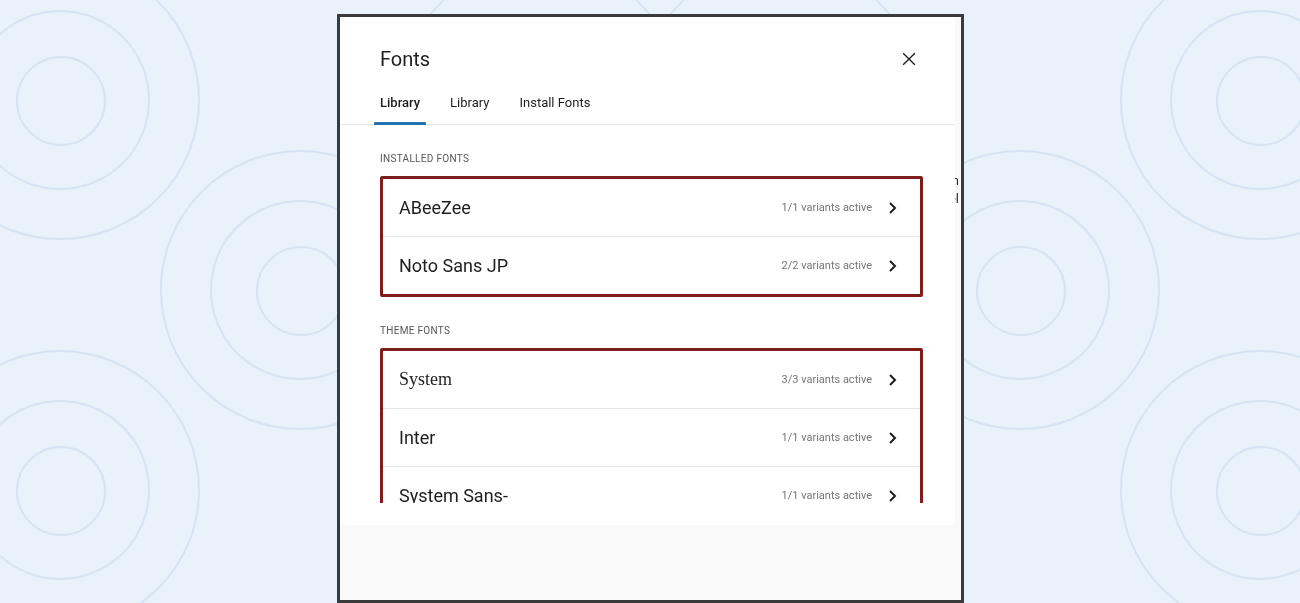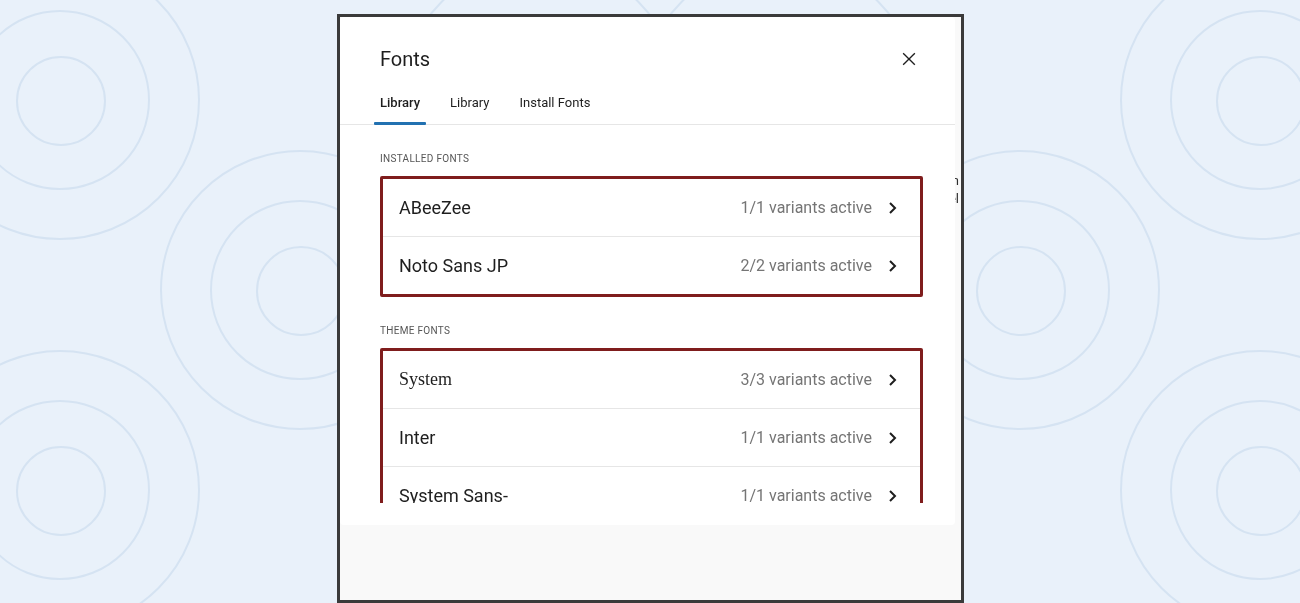--- a/index.html
+++ b/index.html
@@ -122,21 +122,21 @@
     color: #1e1e1e;
     font-weight: 400;
   }
   .font-name.serif { font-family: Georgia, 'Times New Roman', serif; }
   .row-right {
     display: flex;
     align-items: center;
     gap: 12px;
   }
   .variants {
-    font-size: 16px;
+    font-size: 11px;
     color: #757575;
   }
   .chevron {
     width: 18px; height: 18px;
     display: flex; align-items: center; justify-content: center;
   }
   .chevron svg { width: 8px; height: 12px; stroke: #1e1e1e; stroke-width: 2; fill: none; }
   
   .font-row.partial { padding-bottom: 32px; }
 </style>

